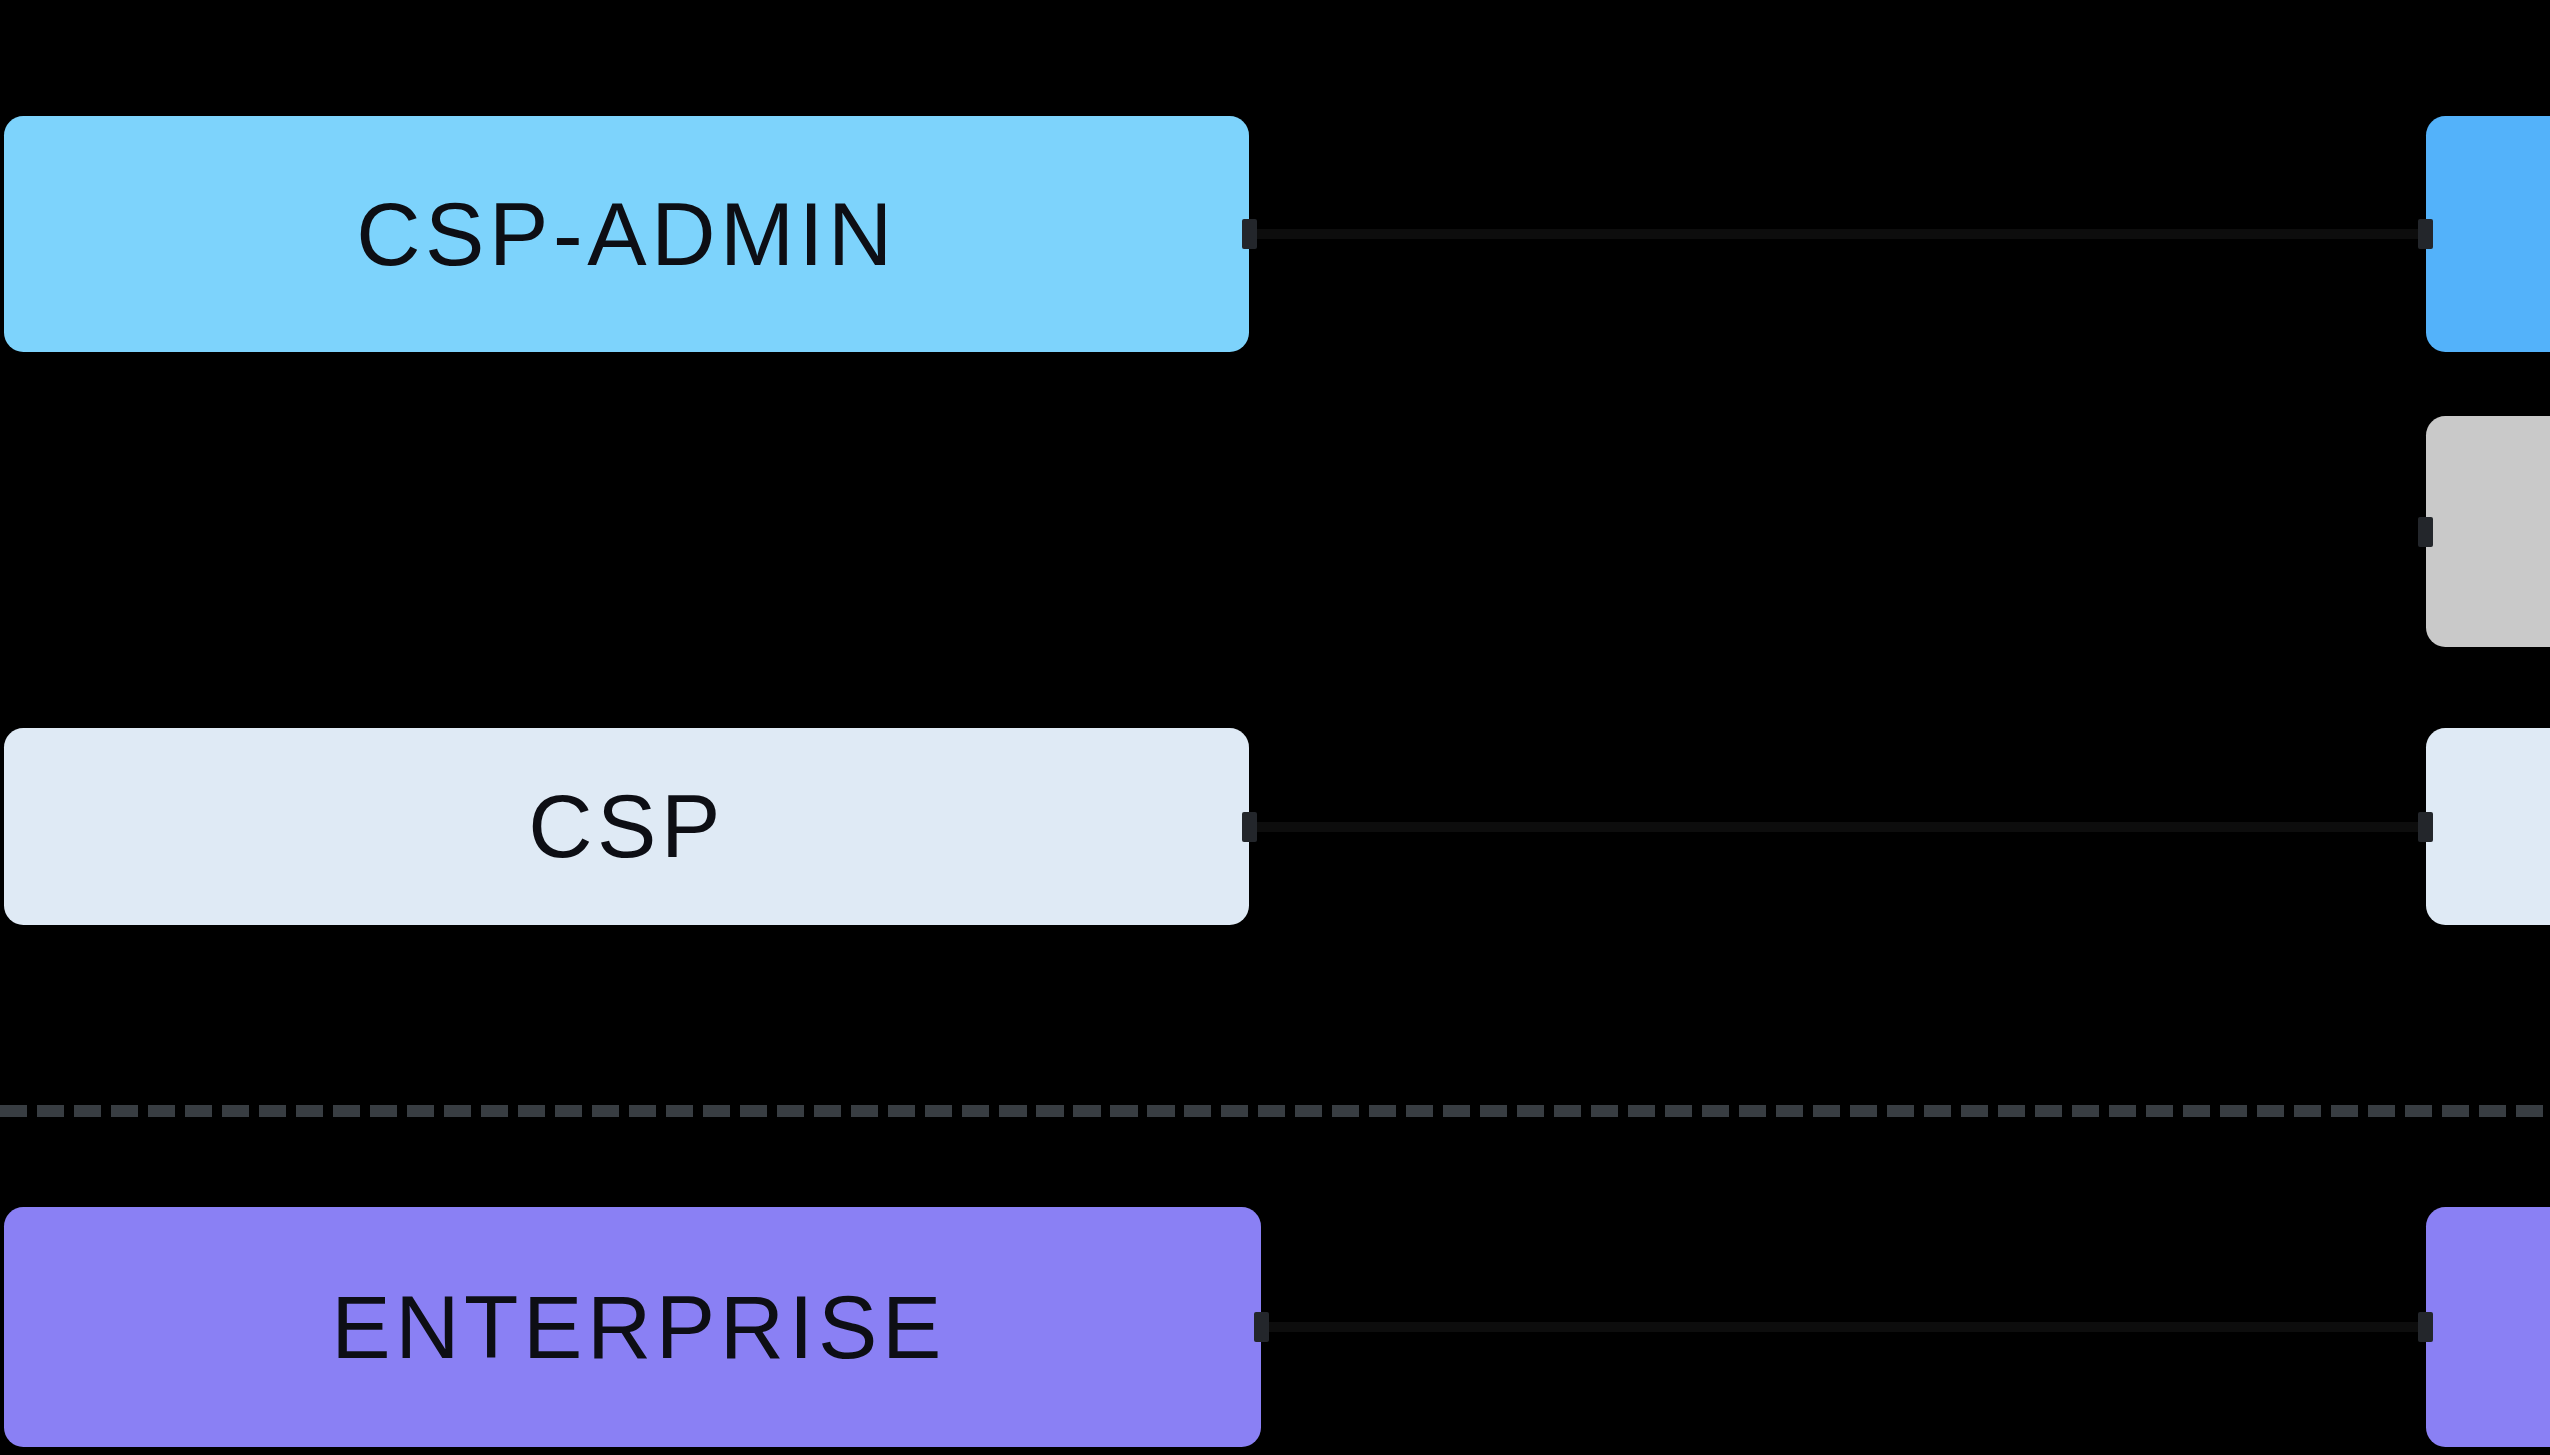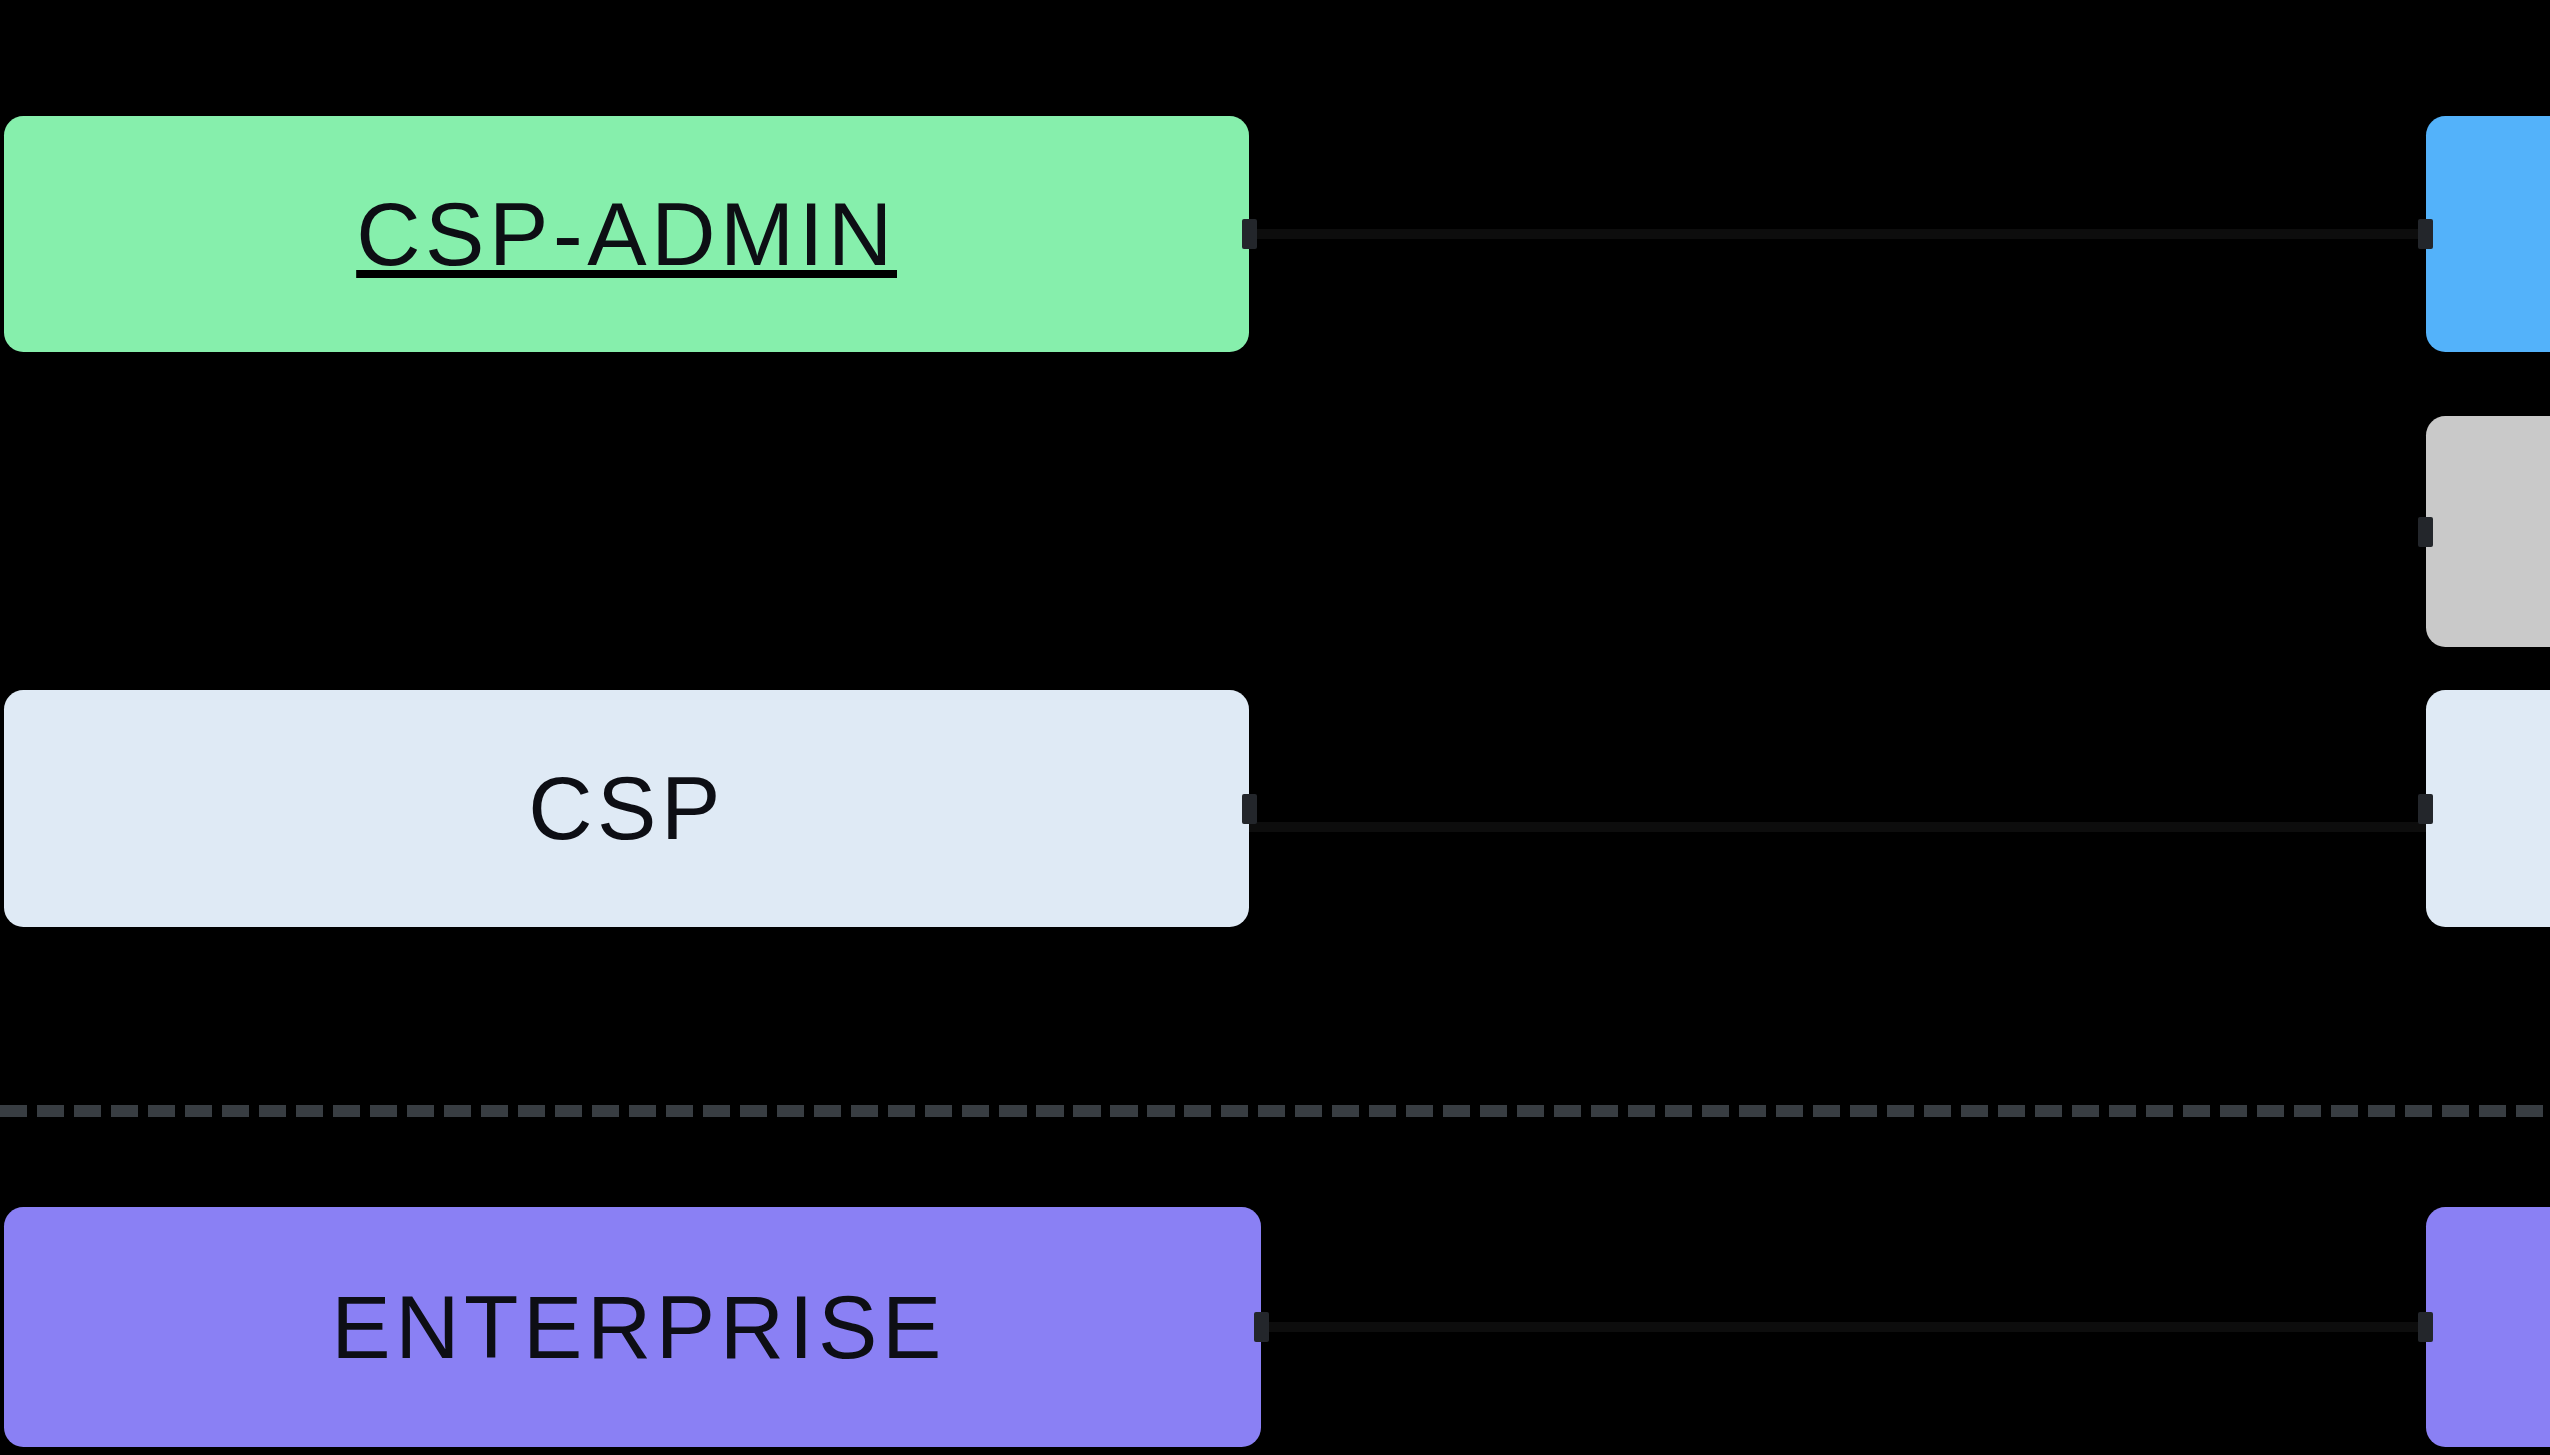--- a/index.html
+++ b/index.html
@@ -29,21 +29,21 @@
     color: #0d0e14;
     line-height: 1;
     white-space: nowrap;
   }
   
   .col-left  { left: 4.1px;    width: 1245px; }
   .col-right { left: 2426px; width: 1241px; }
   
   .row-csp-admin  { top: 116px;  height: 236px; }
   .row-api        { top: 416px;  height: 231px; }
-  .row-csp        { top: 690px; height: 237px; text-align: center; }
+  .row-csp        { top: 728px; height: 197px; text-align: center; }
   .row-enterprise { top: 1207px; height: 240px; }
   
   .notch {
     position: absolute;
     width: 15.3px;
     height: 30px;
     top: calc(50% - 15px);
     background: #23262b;
     border-radius: 2px;
   }
@@ -74,21 +74,21 @@
 </style>
 </head>
 <body>
 
 <div id="stage">
 
   <div class="connector connector-csp-admin"></div>
   <div class="connector connector-csp"></div>
   <div class="connector connector-enterprise"></div>
 
-  <div class="node col-left row-csp-admin" style="background: #86efac; text-decoration: underline;">
+  <div class="node col-left row-csp-admin" style="background: #7dd3fc;">
     <span class="node-label">CSP-ADMIN</span>
     <span class="notch notch-right"></span>
   </div>
 
   <div class="node col-left row-csp" style="background: rgb(223, 234, 245);">
     <span class="node-label">CSP</span>
     <span class="notch notch-right"></span>
   </div>
 
   <div class="node col-left row-enterprise" style="background: rgb(138, 128, 244); padding-left: 12px;">

